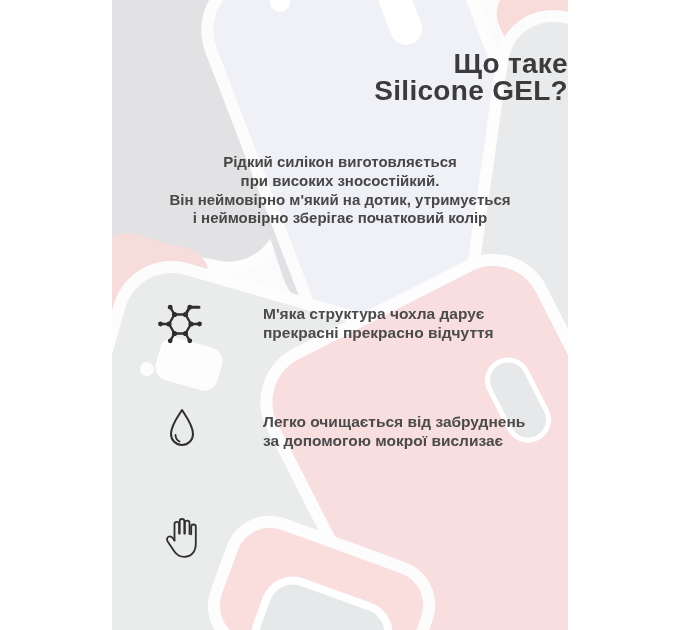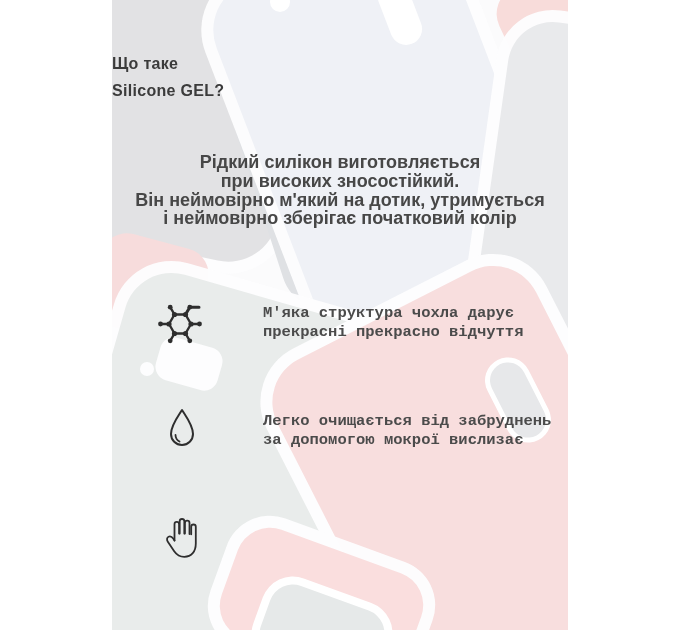--- a/index.html
+++ b/index.html
@@ -25,32 +25,32 @@
   .case-mint{left:-35px;top:300px;width:335px;height:400px;transform:rotate(16deg);background:#e9eceb;border-radius:48px;}
   .cutout-mint-cam{left:45px;top:342px;width:64px;height:44px;transform:rotate(16deg);background:#fdfdfe;border-radius:14px;}
   .dot-mint{left:28px;top:362px;width:14px;height:14px;background:#fdfdfe;border-radius:50%;}
   .case-pink-bottomright{left:212px;top:295px;width:290px;height:370px;transform:rotate(-27deg);background:#f8dede;border-radius:48px;}
   .cutout-pink-cam{left:388px;top:360px;width:36px;height:80px;transform:rotate(-27deg);background:#e7e8ea;border-radius:18px;box-shadow:0 0 0 5px #ffffff;}
   .case-pink-bottomcenter{left:112px;top:548px;width:195px;height:115px;transform:rotate(20deg);background:#fadede;border-radius:34px;}
   .blob-gray-bottom{left:150px;top:596px;width:120px;height:75px;transform:rotate(20deg);background:#e6e9e9;border-radius:24px;box-shadow:0 0 0 8px #ffffff;}
 
   
   .title{
-    position:absolute;left:0;top:50px;width:100%;text-align:left;
-    font-size:16px;font-weight:800;line-height:27px;color:#3b3b3b;letter-spacing:.3px;
+    position:absolute;left:0;top:50px;width:100%;text-align:right;
+    font-size:28px;font-weight:800;line-height:27px;color:#3b3b3b;letter-spacing:.3px;
   }
   .intro{
     position:absolute;left:0;top:153px;width:100%;text-align:center;
-    font-size:18px;font-weight:700;line-height:18.8px;color:#474747;
+    font-size:15px;font-weight:700;line-height:18.8px;color:#474747;
   }
   .feature{
     position:absolute;left:46px;right:8px;display:flex;align-items:center;
   }
   .feature .icon-box{width:48px;height:54px;display:flex;align-items:center;justify-content:center;flex:0 0 48px;}
-  .feature .ftext{margin-left:57px;font-size:15.5px;font-weight:700;line-height:19px;color:#4b4b4b;font-family:Liberation Mono, monospace;}
+  .feature .ftext{margin-left:57px;font-size:15.5px;font-weight:700;line-height:19px;color:#4b4b4b;}
   .f1{top:296px;}
   .f2{top:404px;}
   .f3{top:509px;}
   svg{display:block;}
 </style>
 </head>
 <body>
 
 <div class="canvas">
   <div class="content">

